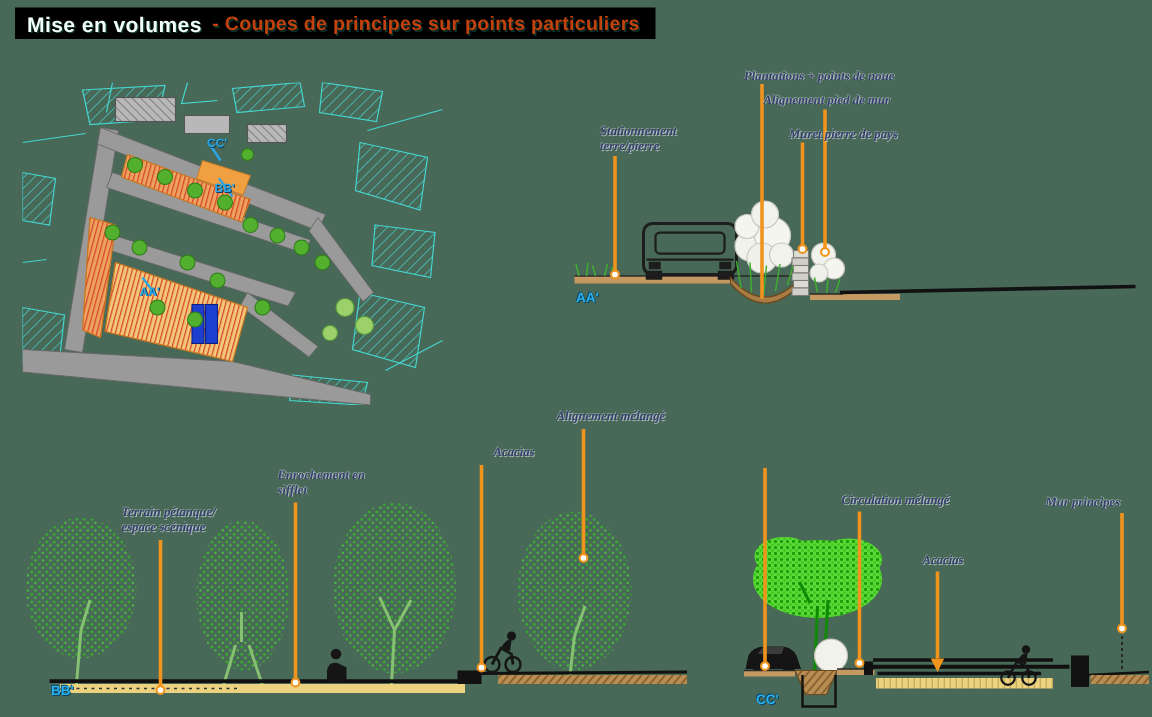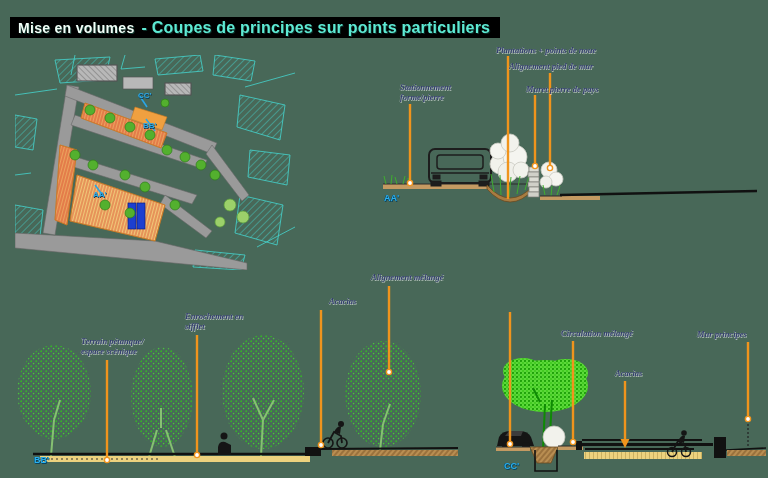--- a/index.html
+++ b/index.html
@@ -1,22 +1,22 @@
 <!DOCTYPE html>
 <html><head>
 <meta charset="utf-8">
 <style>
   html,body{margin:0;padding:0;background:#486858;}
   #sheet{position:relative;width:768px;height:478px;background:#486858;overflow:hidden;
          font-family:"Liberation Sans",sans-serif;}
   #titlebar{position:absolute;left:10px;top:5px;height:21px;background:#000;
-            display:flex;align-items:center;padding:0 10px 0 8px;gap:7px;white-space:nowrap;margin-top:12px;}
+            display:flex;align-items:center;padding:0 10px 0 8px;gap:7px;white-space:nowrap;}
   #title-primary{color:#f2fff8;font-weight:bold;font-size:14px;letter-spacing:.3px;
                  text-shadow:1px 1px 0 #123a30;}
-  #title-secondary{color:#5eead4;font-weight:bold;font-size:16px;letter-spacing:.2px;
+  #title-secondary{color:#c2410c;font-weight:bold;font-size:13px;letter-spacing:.2px;
                  text-shadow:1px 1px 0 #0b2f28;text-align:right;}
   .ann{position:absolute;font:600 italic 8.5px "Liberation Serif",serif;color:#333f6e;
        white-space:pre-line;line-height:1.2;z-index:5;
        text-shadow:.6px .6px 0 rgba(255,255,255,.55), -.4px -.4px 0 rgba(255,255,255,.35);}
   .sec-id{position:absolute;font:bold 9px "Liberation Sans",sans-serif;color:#2bb0ef;z-index:5;
        text-shadow:.7px .7px 0 #07435f, -.5px -.5px 0 #07435f;}
   .plan-id{position:absolute;font:bold 8px "Liberation Sans",sans-serif;color:#2aa6e6;z-index:6;
        text-shadow:.6px .6px 0 #0a3c58;}
   svg{position:absolute;left:0;top:0;}
   #plan-svg{left:15px;top:55px;z-index:2;}
@@ -330,21 +330,21 @@
         <circle cx="321" cy="445" r="2.6"></circle>
       <circle cx="389" cy="372" r="2.6"></circle>
         <circle cx="510" cy="444" r="2.6"></circle>
       <circle cx="573" cy="442" r="2.6"></circle>
         <circle cx="748" cy="419" r="2.6"></circle>
     </g>
     <polygon points="620.5,439 629.5,439 625,448" fill="#f0941d"></polygon>
   </svg>
 
   <div class="ann" style="left:400px;top:82px">Stationnement
-forme/pierre</div>
+terre/pierre</div>
   <div class="ann" style="left:496px;top:45px">Plantations + points de noue</div>
   <div class="ann" style="left:509px;top:61px">Alignement pied de mur</div>
   <div class="ann" style="left:526px;top:84px">Muret pierre de pays</div>
   <div class="sec-id" style="left:384px;top:193px">AA'</div>
 
   <div class="ann" style="left:81px;top:336px">Terrain pétanque/
 espace scénique</div>
   <div class="ann" style="left:185px;top:311px">Enrochement en
 sifflet</div>
   <div class="ann" style="left:329px;top:296px">Acacias</div>

